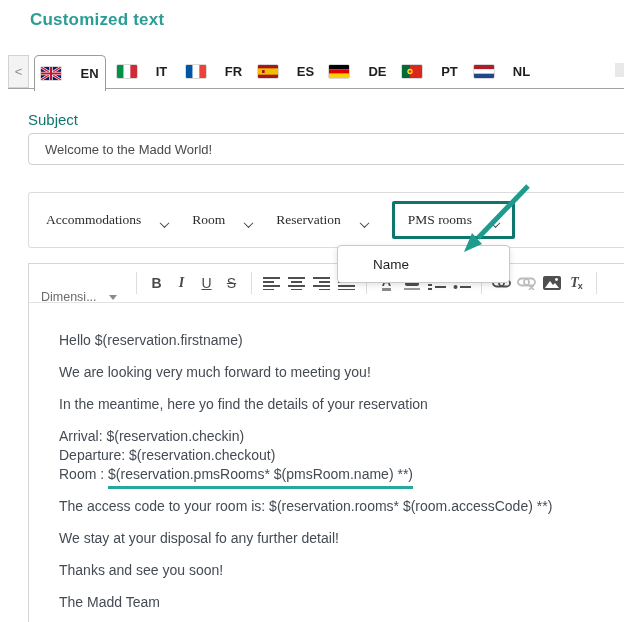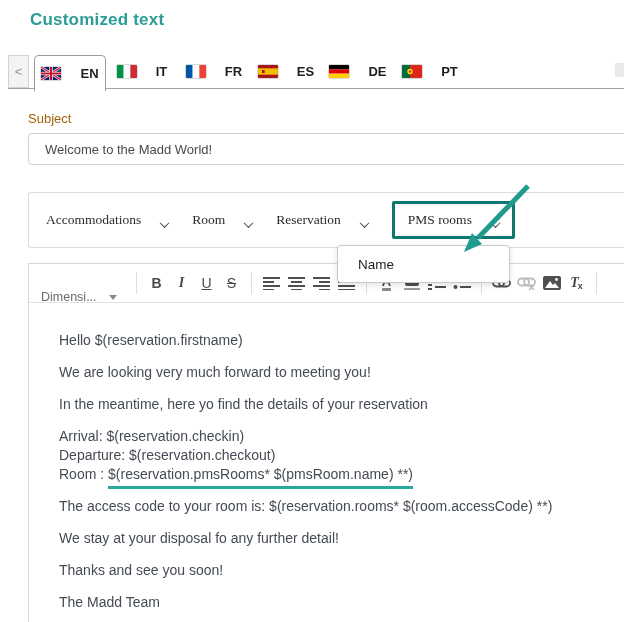--- a/index.html
+++ b/index.html
@@ -30,21 +30,21 @@
   .tab.active {
     background:#fff; border:1px solid #9b9b9b; border-bottom:none;
     border-radius:5px 5px 0 0; height:36px; margin-bottom:-1px; z-index:2;
   }
   .flag { width:20px; height:13px; display:block; border-radius:1px;
           outline:1px solid rgba(0,0,0,.15); }
   .next-tab-sliver {
     position:absolute; right:0; top:8px; width:9px; height:14px; background:#e9e9e9;
   }
   
-  .subject-label { position:absolute; left:28px; top:111px; font-size:13px; color:#a16207; }
+  .subject-label { position:absolute; left:28px; top:111px; font-size:15px; color:#0f766e; }
   .subject-input {
     position:absolute; left:28px; top:133px; width:620px; height:32px;
     border:1px solid #cfcfcf; border-radius:4px; padding:0 16px;
     font-family:"Liberation Sans", sans-serif; font-size:13px; color:#4a4a4a;
     outline:none; background:#fff;
   }
   
   .menus-bar {
     position:absolute; left:28px; top:192px; width:620px; height:56px;
     border:1px solid #dcdcdc; border-radius:3px;
@@ -60,21 +60,21 @@
   }
   .chev {
     width:7px; height:7px; border-right:1.6px solid #444; border-bottom:1.6px solid #444;
     transform:rotate(45deg) translate(-1px,-1px); display:inline-block;
   }
   
   .dropdown-panel {
     position:absolute; left:337px; top:245px; width:173px; height:38px;
     background:#fff; border:1px solid #c9c9c9; border-radius:4px;
     box-shadow:0 2px 6px rgba(0,0,0,.12); z-index:10;
-    display:flex; align-items:center; padding-left:20px;
+    display:flex; align-items:center; padding-left:35px;
     font-size:13.5px; color:#1f1f1f;
   }
   
   .annot-arrow { position:absolute; left:450px; top:176px; z-index:11; pointer-events:none; }
   
   .editor {
     position:absolute; left:28px; top:263px; width:620px; height:370px;
     border:1px solid #d6d6d6; background:#fff;
   }
   .toolbar {
@@ -169,20 +169,28 @@
   <div class="tab">
     <svg class="flag" viewBox="0 0 60 39">
       <rect width="60" height="39" fill="#DA291C"></rect>
         <rect width="24" height="39" fill="#046A38"></rect>
       <circle cx="24" cy="19.5" r="8" fill="#FFE900"></circle>
         <circle cx="24" cy="19.5" r="4" fill="#DA291C"></circle>
     </svg>
     <span>PT</span>
   </div>
 
+  <div class="tab">
+    <svg class="flag" viewBox="0 0 60 39">
+      <rect width="60" height="13" fill="#AE1C28"></rect>
+        <rect y="13" width="60" height="13" fill="#fff"></rect>
+        <rect y="26" width="60" height="13" fill="#21468B"></rect>
+    </svg>
+    <span>NL</span>
+  </div>
 
   <div class="next-tab-sliver"></div>
 </div>
 
 <div class="subject-label">Subject</div>
 <input class="subject-input" type="text" value="Welcome to the Madd World!" style="">
 
 <div class="menus-bar">
   <div class="menu-item">
     <span>Accommodations</span>

